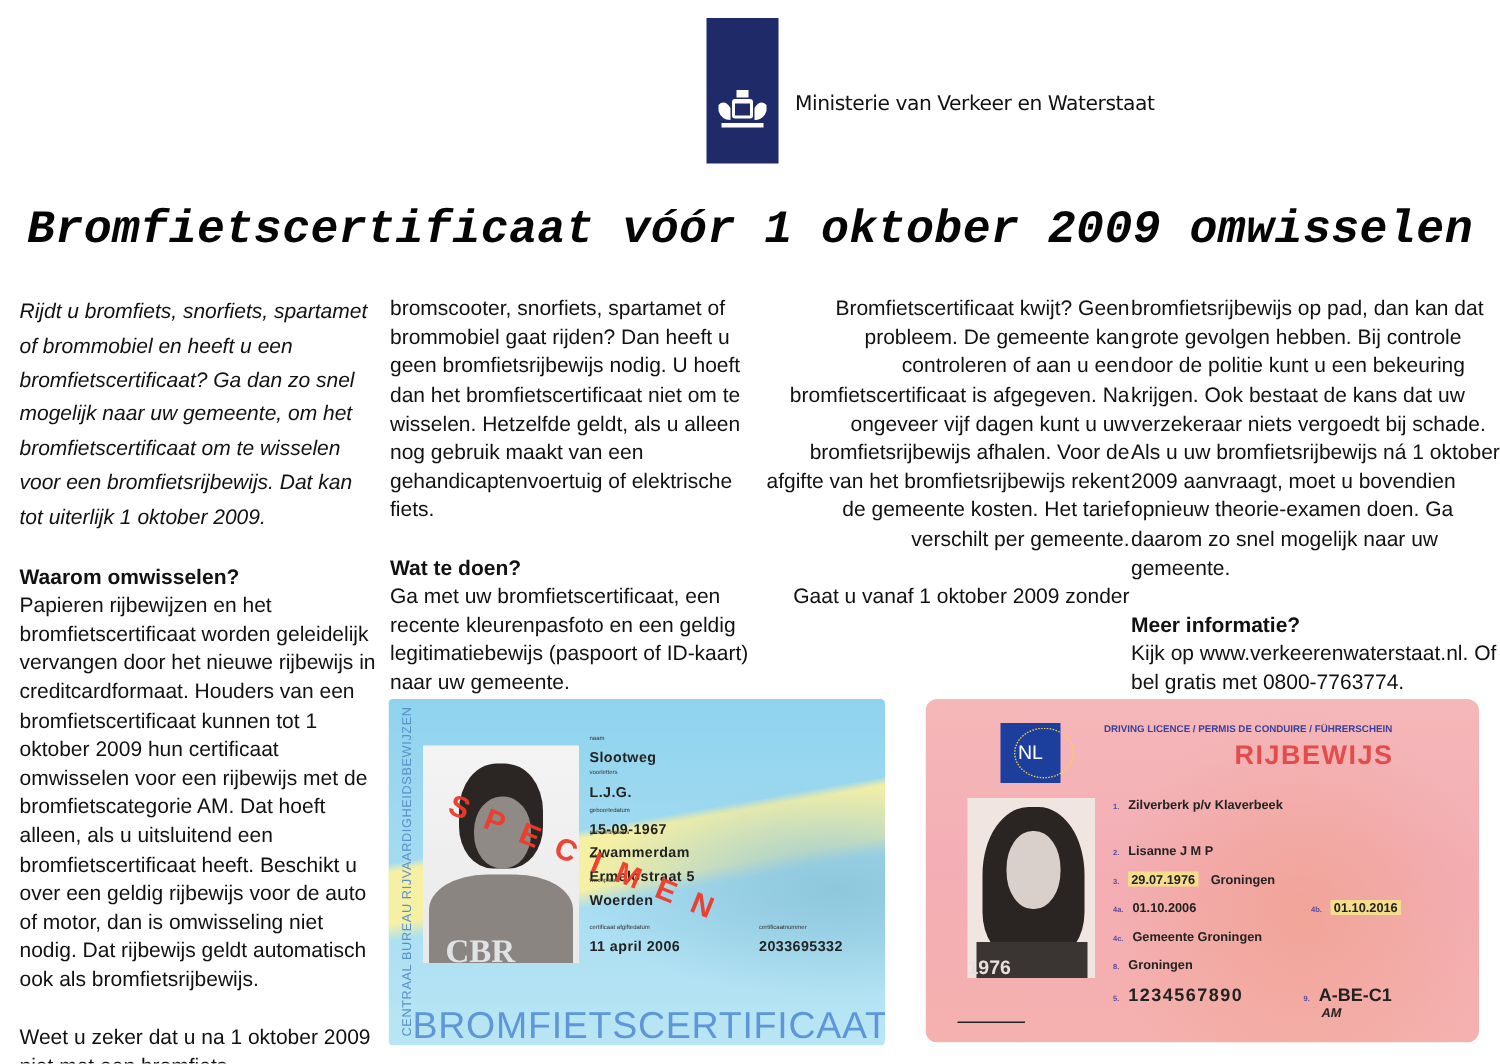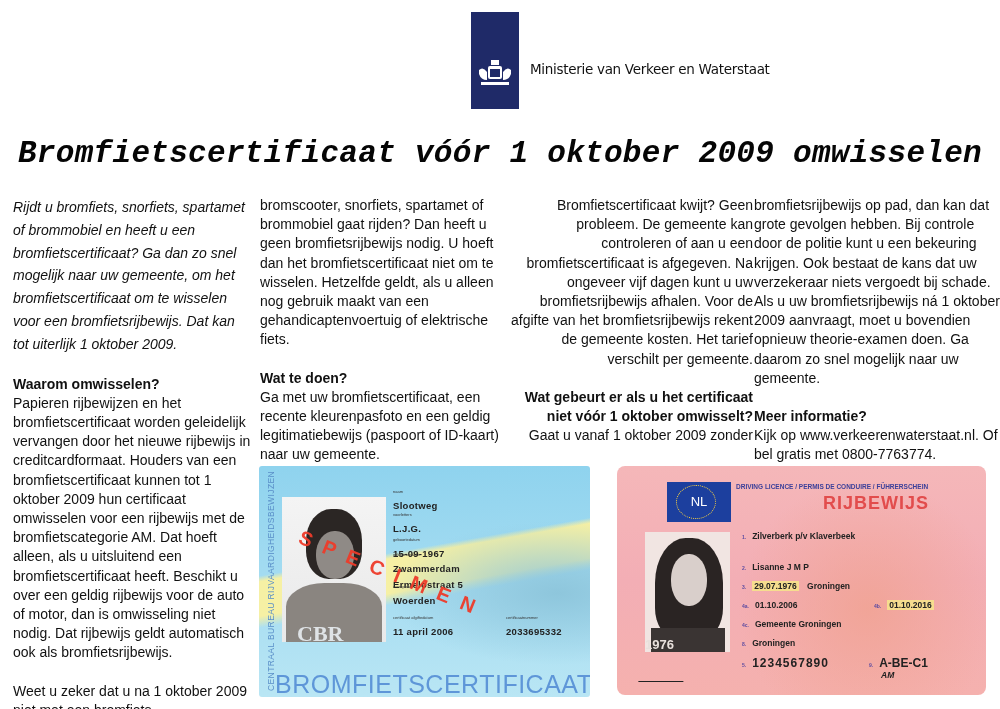--- a/index.html
+++ b/index.html
@@ -55,21 +55,21 @@
      color:#ee3b2a; letter-spacing:12px; transform:rotate(22deg); transform-origin:left top;
      white-space:nowrap; opacity:0.95; }
   .brom-title { position:absolute; left:16px; top:204px; font-size:25px; color:#5e96d8;
      letter-spacing:0.5px; white-space:nowrap; }
 
   .rijcard { left:617px; top:466px; width:369px; height:229px;
      background:
        radial-gradient(circle at 68% 62%, rgba(240,160,140,0.7) 0%, rgba(240,160,140,0) 45%),
        linear-gradient(180deg,#f5b7b9 0%,#f3aeb5 50%,#f5b1ae 100%);
      border-radius:8px; }
-  .eu-flag { position:absolute; left:50px; top:16px; width:64px; height:40px; background:#1c3f9e; }
+  .eu-flag { position:absolute; left:50px; top:16px; width:40px; height:40px; background:#1c3f9e; }
   .eu-flag .nl { position:absolute; left:0; right:0; top:12px; text-align:center;
      color:#fff; font-size:13px; }
   .eu-flag .stars { position:absolute; left:9px; top:3px; width:40px; height:34px;
      border:1.5px dotted #ffd53d; border-radius:50%; box-sizing:border-box; }
   .rij-head { position:absolute; left:119px; top:17px; font-size:6.5px; color:#3a3f9a; font-weight:bold; }
   .rij-title { position:absolute; left:206px; top:27px; font-size:18px; font-weight:bold;
      color:#e24c4c; letter-spacing:1px; }
   .rij-photo { position:absolute; left:28px; top:66px; width:85px; height:120px;
      background:#f1e5e2; }
   .rij-photo .hair { position:absolute; left:10px; top:6px; width:68px; height:100px;
@@ -114,21 +114,20 @@
 <div class="col col2">
   <p>bromscooter, snorfiets, spartamet of brommobiel gaat rijden? Dan heeft u geen bromfietsrijbewijs nodig. U hoeft dan het bromfietscertificaat niet om te wisselen. Hetzelfde geldt, als u alleen nog gebruik maakt van een gehandicaptenvoertuig of elektrische fiets.</p>
   <div class="gap"></div>
   <h3>Wat te doen?</h3>
   <p>Ga met uw bromfietscertificaat, een recente kleurenpasfoto en een geldig legitimatiebewijs (paspoort of ID-kaart) naar uw gemeente.</p>
 </div>
 
 <div class="col col3">
   <p>Bromfietscertificaat kwijt? Geen probleem. De gemeente kan controleren of aan u een bromfietscertificaat is afgegeven. Na ongeveer vijf dagen kunt u uw bromfietsrijbewijs afhalen. Voor de afgifte van het bromfietsrijbewijs rekent de gemeente kosten. Het tarief verschilt per gemeente.</p>
   <div class="gap"></div>
-  <h3>Wat gebeurt er als u het certificaat niet vóór 1 oktober omwisselt?</h3>
   <p>Gaat u vanaf 1 oktober 2009 zonder</p>
 </div>
 
 <div class="col col4">
   <p>bromfietsrijbewijs op pad, dan kan dat grote gevolgen hebben. Bij controle door de politie kunt u een bekeuring krijgen. Ook bestaat de kans dat uw verzekeraar niets vergoedt bij schade. Als u uw bromfietsrijbewijs ná 1 oktober 2009 aanvraagt, moet u bovendien opnieuw theorie-examen doen. Ga daarom zo snel mogelijk naar uw gemeente.</p>
   <div class="gap"></div>
   <h3>Meer informatie?</h3>
   <p>Kijk op www.verkeerenwaterstaat.nl. Of bel gratis met 0800-7763774.</p>
 </div>
 

